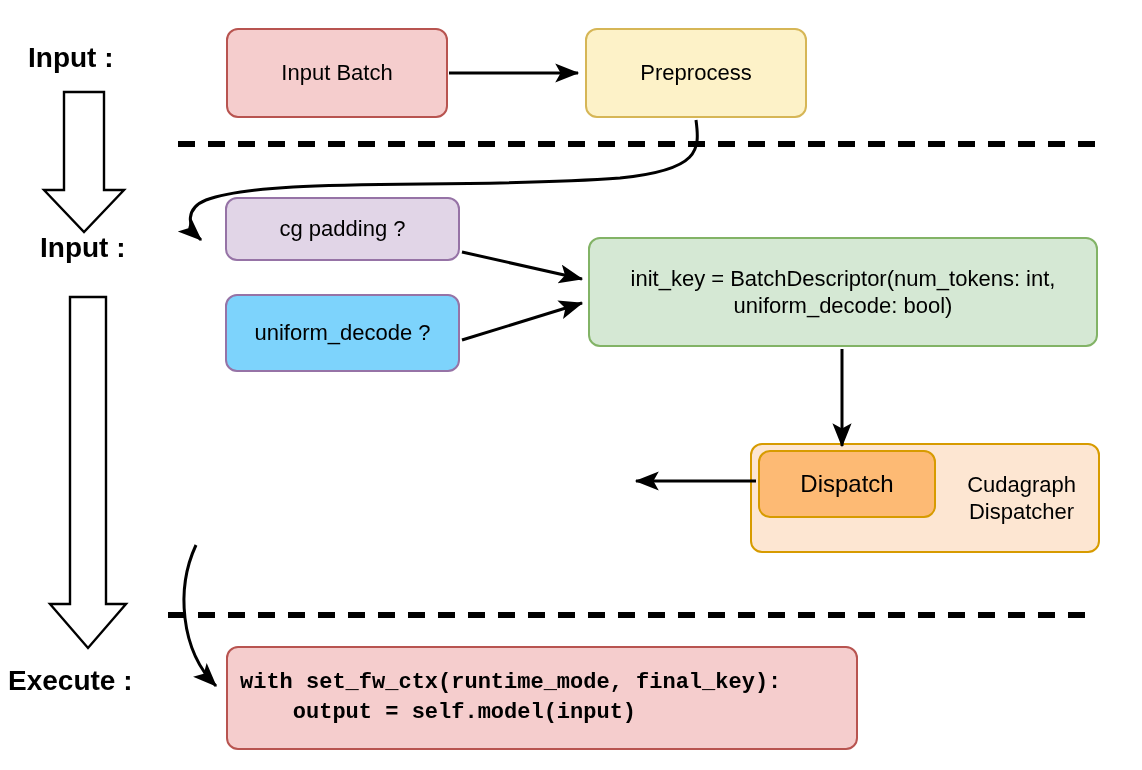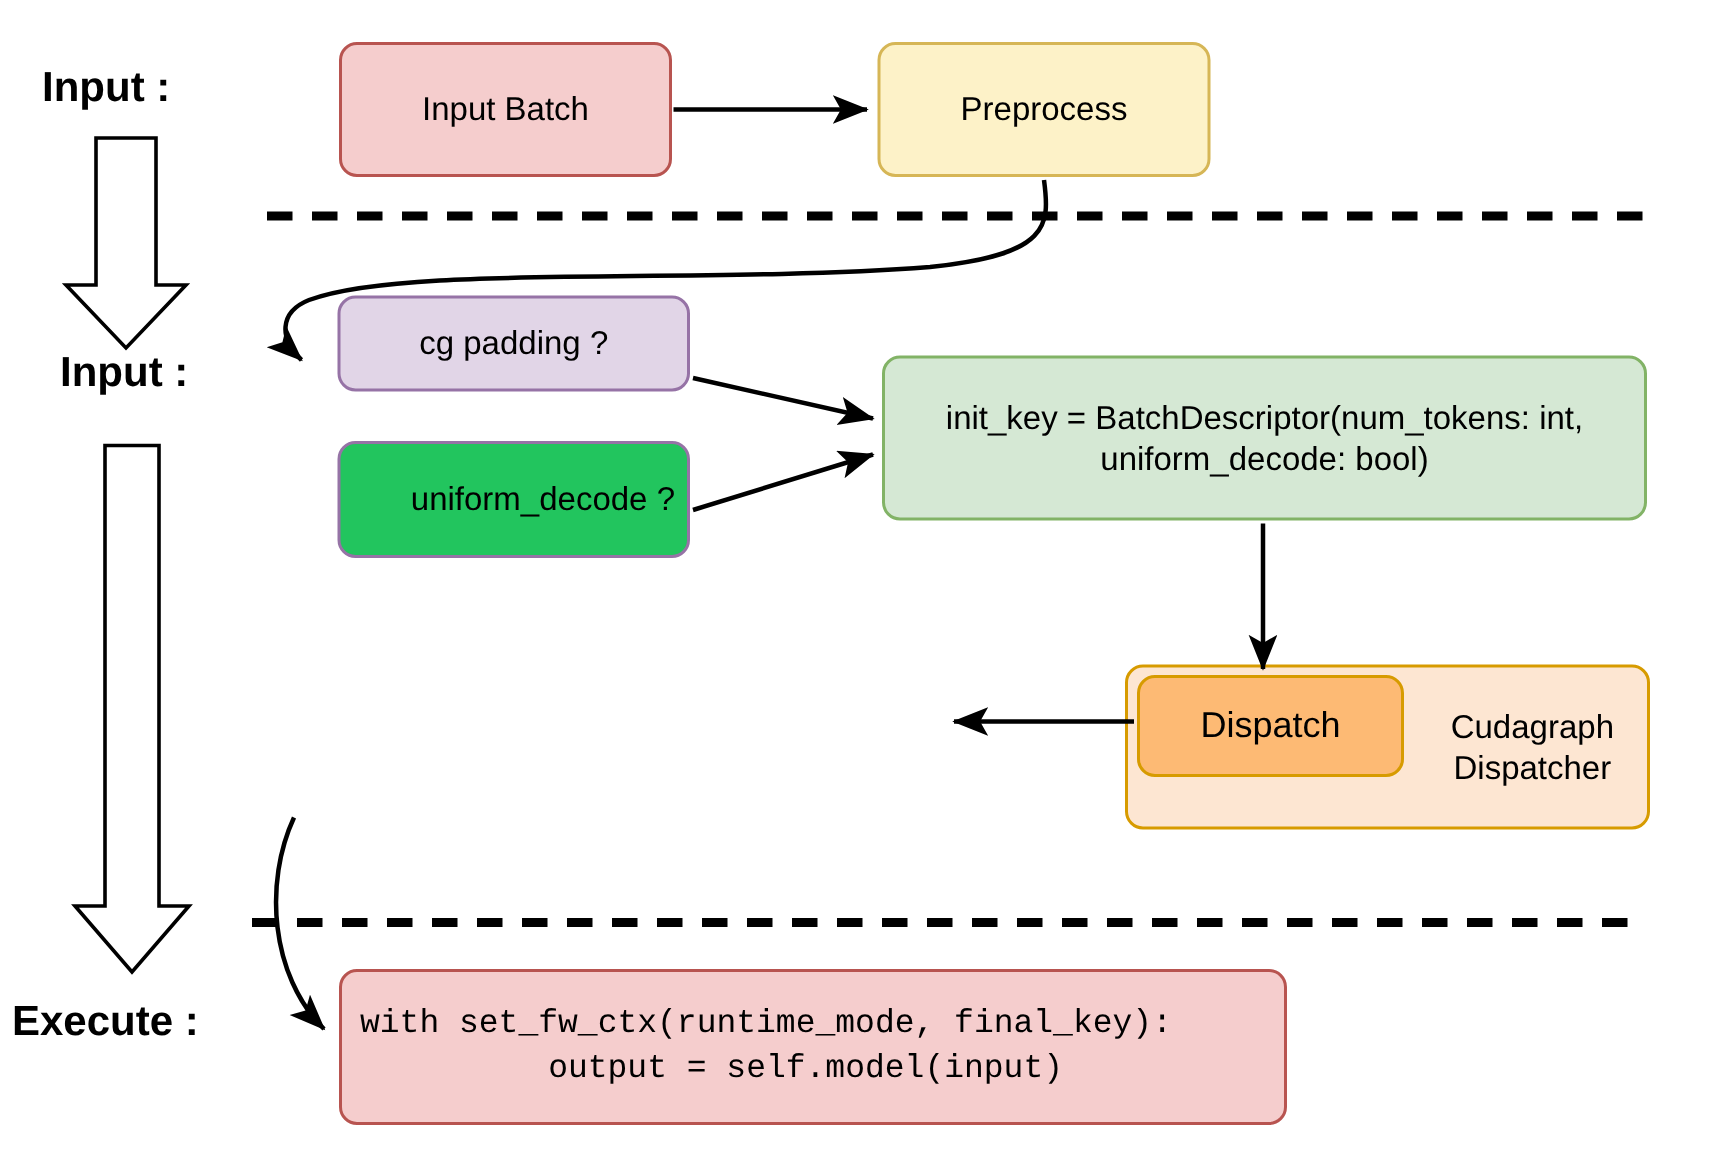--- a/index.html
+++ b/index.html
@@ -48,23 +48,24 @@
     white-space: pre-line;
   }
   .node.code {
     justify-content: flex-start;
     align-items: center;
     font-family: "Liberation Mono", monospace;
     font-size: 22px;
     padding-left: 12px;
   }
   .node.code .label {
-    text-align: center;
+    text-align: left;
     white-space: pre;
     line-height: 1.35;
+    font-weight: bold;
   }
   .node.container-node {
     justify-content: flex-end;
     align-items: center;
     padding-right: 22px;
   }
   svg.overlay {
     position: absolute;
     left: 0;
     top: 0;
@@ -90,21 +91,21 @@
   </div>
 
   <div class="node" style="left:226px; top:28px; width:222px; height:90px; background:#f5cdcd; border-color:#b85450;">
     <span class="label">Input Batch</span>
   </div>
 
   <div class="node" style="left:225px; top:197px; width:235px; height:64px; background:#e1d5e7; border-color:#9673a6;">
     <span class="label">cg padding ?</span>
   </div>
 
-  <div class="node" style="left:225px; top:294px; width:235px; height:78px; background:#22c55e; border-color:#9673a6;justify-content:flex-end;">
+  <div class="node" style="left:225px; top:294px; width:235px; height:78px; background:#7dd3fc; border-color:#9673a6;">
     <span class="label">uniform_decode ?</span>
   </div>
 
   <div class="node" style="left:588px; top:237px; width:510px; height:110px; background:#d5e8d4; border-color:#82b366;">
     <span class="label">init_key = BatchDescriptor(num_tokens: int,
 uniform_decode: bool)</span>
   </div>
 
   <div class="node container-node" style="left:750px; top:443px; width:350px; height:110px; background:#fde6d2; border-color:#d79b00;">
     <span class="label">Cudagraph

